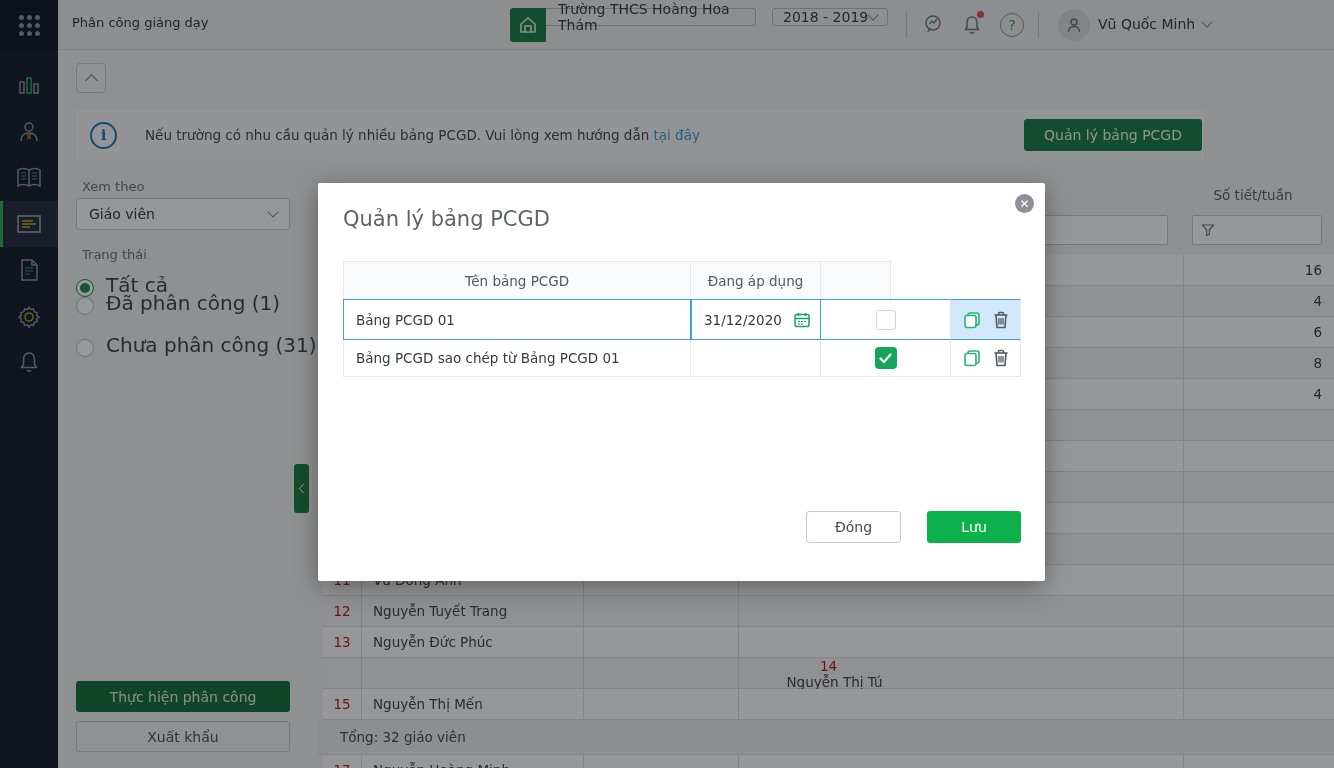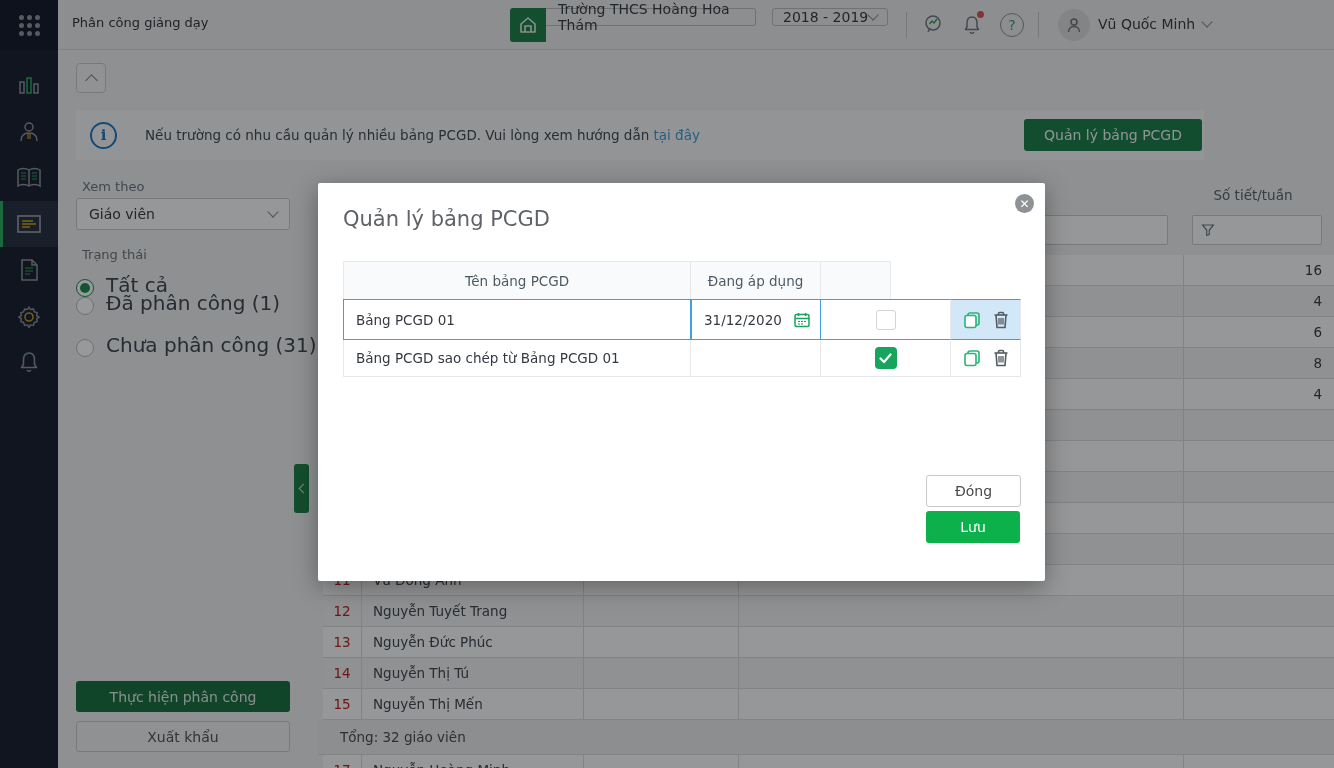--- a/index.html
+++ b/index.html
@@ -88,21 +88,21 @@
   .mt-r2 .mt-cell { height:37px; }
   .mt-r1 .edit { border:1px solid #3f9fe0 !important; }
   .mt-r1 .w-chk { border-top:1px solid #3f9fe0; border-bottom:1px solid #3f9fe0; }
   .mt-r1 .w-act { background:#d2e8f8; border-top:1px solid #3f9fe0; border-bottom:1px solid #3f9fe0; }
   .name-text { padding-left:12px; color:#343a40; }
   .date-text { padding-left:12px; color:#343a40; flex:1; }
   .cal-btn { margin-right:9px; cursor:pointer; display:flex; }
   .cb { width:20px; height:20px; border:1px solid #cfd4d9; border-radius:3px; background:#fff; cursor:pointer; }
   .cb.on { width:22px; height:22px; background:#17a45c; border:none; border-radius:4px; display:flex; align-items:center; justify-content:center; }
   .icon-btn { cursor:pointer; display:flex; }
-  #modal-btns { position:absolute; right:24px; bottom:38px; display:flex; gap:4px;flex-direction:column; }
+  #modal-btns { position:absolute; right:24px; bottom:38px; display:flex; gap:26px; }
   #close-btn { width:95px; height:32px; background:#fff; border:1px solid #c9c9c9; border-radius:3px; color:#4a4a4a; font-size:14px; font-family:inherit; cursor:pointer; }
   #save-btn { width:94px; height:32px; background:#0db14b; border:none; border-radius:3px; color:#fff; font-size:14px; font-family:inherit; cursor:pointer; }
 </style>
 </head>
 <body>
 
 <div id="canvas">
 
   <div id="bg-table" class="abs">
     <div class="bt-head" style="left:865px; width:140px; justify-content:center;">Số tiết/tuần</div>
@@ -200,21 +200,21 @@
         <div class="cdiv" style="left:860px"></div>
       </div>
     <div class="bt-row odd" style="top:457px;">
         <span class="bt-num">13</span>
         <div class="cdiv" style="left:38px"></div>
         <span class="bt-name">Nguyễn Đức Phúc</span>
         <div class="cdiv" style="left:260px"></div>
         <div class="cdiv" style="left:415px"></div>
         <div class="cdiv" style="left:860px"></div>
       </div>
-    <div class="bt-row even" style="top:488px;">
+    <div class="bt-row even" style="top:488px;flex-direction:column;">
         <span class="bt-num">14</span>
         <div class="cdiv" style="left:38px"></div>
         <span class="bt-name">Nguyễn Thị Tú</span>
         <div class="cdiv" style="left:260px"></div>
         <div class="cdiv" style="left:415px"></div>
         <div class="cdiv" style="left:860px"></div>
       </div>
     <div class="bt-row odd" style="top:519px;">
         <span class="bt-num">15</span>
         <div class="cdiv" style="left:38px"></div>

